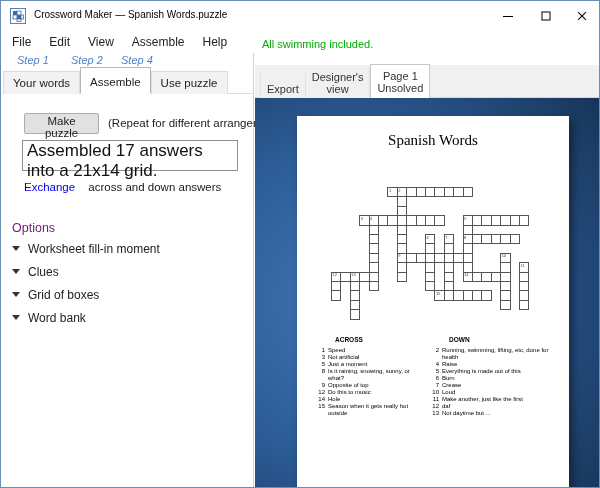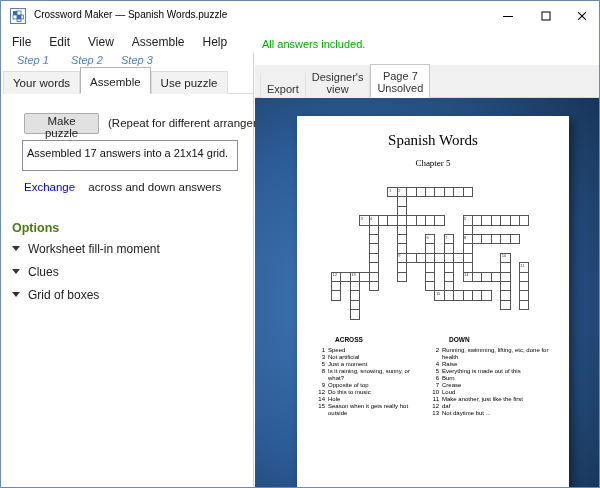--- a/index.html
+++ b/index.html
@@ -33,24 +33,24 @@
   .step{position:absolute;font-size:11px;font-style:italic;color:#4f81c7;}
   .ltabs{position:absolute;left:2px;top:14px;width:251px;height:27px;border-bottom:1px solid #dcdcdc;display:flex;align-items:flex-end;}
   .ltab{font-size:11.5px;color:#222;background:#f2f2f2;border:1px solid #dcdcdc;border-bottom:none;
         padding:5px 9px 5px 9px;margin-bottom:-1px;line-height:12px;}
   .ltab.active{background:#fff;border-color:#b5b5b5;border-bottom:1px solid #fff;padding-top:8px;z-index:2;}
   
   .makebtn{position:absolute;left:23px;top:60px;width:75px;height:21px;background:#e1e1e1;border:1px solid #adadad;
            border-radius:2px;font-size:11.5px;font-family:"Liberation Sans",sans-serif;color:#222;}
   .note{position:absolute;left:107px;top:64px;font-size:11.5px;color:#222;white-space:nowrap;}
   .assemblybox{position:absolute;left:21px;top:87px;width:216px;height:31px;background:#fff;border:1px solid #8a8f98;
-               font-size:11px;padding:6px 4px;color:#111;}
+               font-size:17px;padding:0 4px;color:#111;}
   .exchange{position:absolute;left:23px;top:128px;font-size:11.5px;}
   .exchange a{color:#0000e6;text-decoration:none;margin-right:10px;}
-  .opts-title{position:absolute;left:11px;top:168px;font-size:12.5px;font-weight:bold;color:#4d7c0f;}
+  .opts-title{position:absolute;left:11px;top:168px;font-size:12.5px;font-weight:normal;color:#701a75;}
   .optionlist{position:absolute;left:11px;top:189px;width:230px;}
   .optrow{display:flex;align-items:center;height:13px;margin-bottom:10px;font-size:12px;color:#222;}
   .chev{width:0;height:0;border-left:4px solid transparent;border-right:4px solid transparent;border-top:5px solid #333;
         display:inline-block;margin-right:8px;flex:none;}
   
   .rtabstrip{position:absolute;left:254px;top:64px;width:346px;height:33px;background:#f0f0f0;border-bottom:1px solid #d9d9d9;
              display:flex;align-items:flex-end;}
   .rtab{font-size:11px;line-height:12px;text-align:center;color:#333;background:#f0f0f0;
         border-right:1px solid #e2e2e2;padding:4px 6px 3px 6px;margin-bottom:-1px;min-width:40px;}
   .rtab:first-child{border-left:1px solid #e2e2e2;margin-left:5px;padding-top:10px;}
@@ -112,28 +112,28 @@
 
   <div class="menubar" id="menubar">
       <span class="menu-item">File</span>
       <span class="menu-item">Edit</span>
       <span class="menu-item">View</span>
       <span class="menu-item">Assemble</span>
       <span class="menu-item">Help</span>
     </div>
 
   <div class="statusgreen" style="color: rgb(0, 173, 0);">
-    <div>All answers included.</div>
+    <div>All swimming included.</div>
   </div>
 
   <div class="leftpanel">
     <div class="steps" id="steps">
         <span class="step" style="left: 16px;">Step 1</span>
         <span class="step" style="left: 70px;">Step 2</span>
-        <span class="step" style="left: 120px;">Step 3</span>
+        <span class="step" style="left: 120px;">Step 4</span>
       </div>
     <div class="ltabs" id="ltabs">
         <div class="ltab">Your words</div>
         <div class="ltab active">Assemble</div>
         <div class="ltab">Use puzzle</div>
       </div>
 
     <button class="makebtn">Make puzzle</button>
     <span class="note">(Repeat for different arrangements.)</span>
 
@@ -153,41 +153,44 @@
           <span>Worksheet fill-in moment</span>
         </div>
         <div class="optrow">
           <span class="chev"></span>
           <span>Clues</span>
         </div>
         <div class="optrow">
           <span class="chev"></span>
           <span>Grid of boxes</span>
         </div>
+        <div class="optrow">
+          <span class="chev"></span>
+          <span>Word bank</span>
+        </div>
       </div>
   </div>
 
   <div class="rtabstrip" id="rtabs">
       <div class="rtab">
         <span>Export</span>
       </div>
       <div class="rtab">
         <span>Designer's</span>
         <span>view</span>
       </div>
       <div class="rtab active">
-        <span>Page 7</span>
+        <span>Page 1</span>
         <span>Unsolved</span>
       </div>
     </div>
 
   <div class="viewport">
     <div class="pagepaper">
       <div class="ptitle">Spanish Words</div>
-      <div class="psub">Chapter 5</div>
       <div id="crossword">
           <div class="cell" id="cw_0_6" style="left: 56.4px; top: 0px; width: 10.4px; height: 10.4px;">
             <span class="cellnum">1</span>
           </div>
           <div class="cell" id="cw_0_7" style="left: 65.8px; top: 0px; width: 10.4px; height: 10.4px;">
             <span class="cellnum">2</span>
           </div>
           <div class="cell" id="cw_0_8" style="left: 75.2px; top: 0px; width: 10.4px; height: 10.4px;"></div>
           <div class="cell" id="cw_0_9" style="left: 84.6px; top: 0px; width: 10.4px; height: 10.4px;"></div>
           <div class="cell" id="cw_0_10" style="left: 94px; top: 0px; width: 10.4px; height: 10.4px;"></div>

